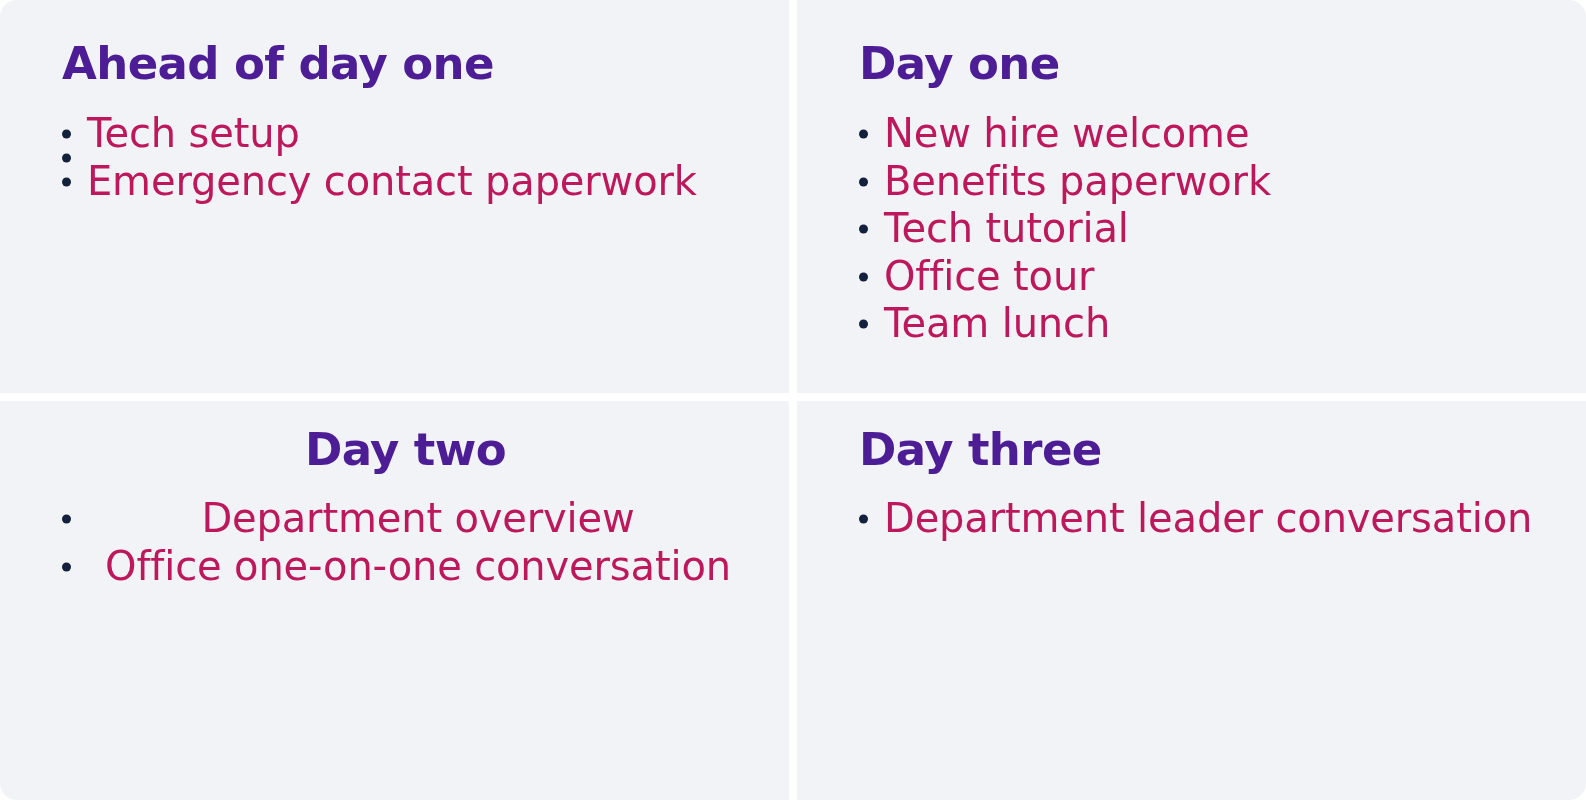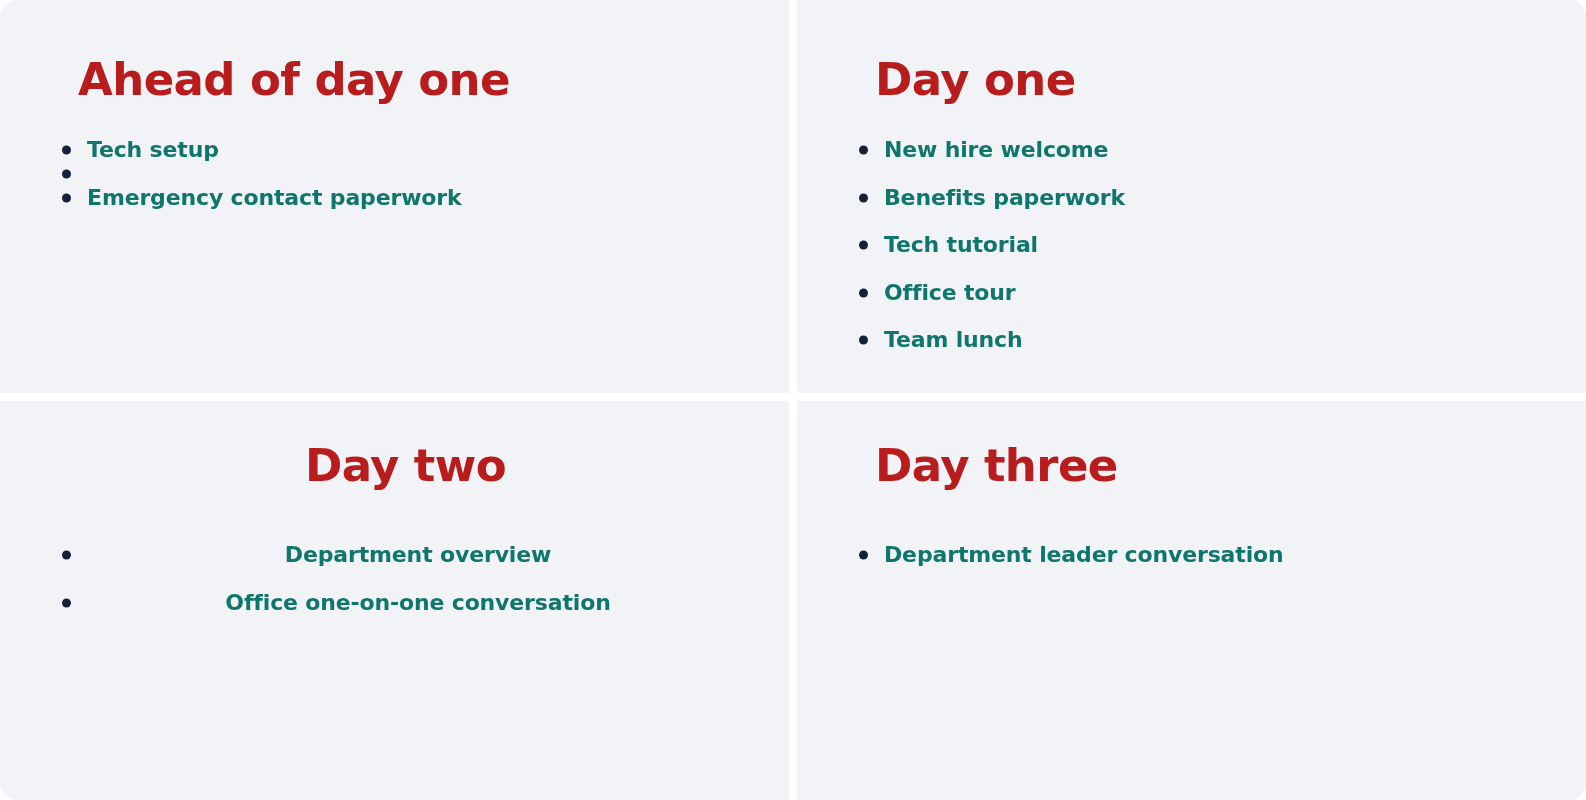--- a/index.html
+++ b/index.html
@@ -41,43 +41,43 @@
   
   .panel.r0 { border-top-left-radius: 17px; }
   .panel.r1 { border-top-right-radius: 17px; }
   .panel.r2 { border-bottom-left-radius: 17px; text-align: center; }
   .panel.r3 { border-bottom-right-radius: 17px; }
 
   .panel.row-top    { padding-top: 39px; }
   .panel.row-bottom { padding-top: 24px; }
 
   .panel-title {
-    color: #b91c1c;
+    color: #4c1d95;
     font-size: 45px;
     font-weight: 700;
     line-height: 1.12;
     letter-spacing: -0.6px;
-    margin: 16px;
+    margin: 0;
     white-space: nowrap;
   }
 
   .panel.row-top .panel-list    { margin-top: 21px; }
-  .panel.row-bottom .panel-list { margin-top: 40px; }
+  .panel.row-bottom .panel-list { margin-top: 20px; }
 
   .panel-list {
     list-style: none;
     margin: 0;
     padding: 0;
   }
 
   .panel-list li {
     position: relative;
-    color: #0f766e;
-    font-size: 22px;
-    font-weight: 700;
+    color: #be185d;
+    font-size: 40px;
+    font-weight: 400;
     line-height: 47.5px;
     letter-spacing: -0.15px;
     padding-left: 25px;
     white-space: nowrap;
   }
 
   .panel-list li .bullet {
     position: absolute;
     left: 0;
     top: 50%;

